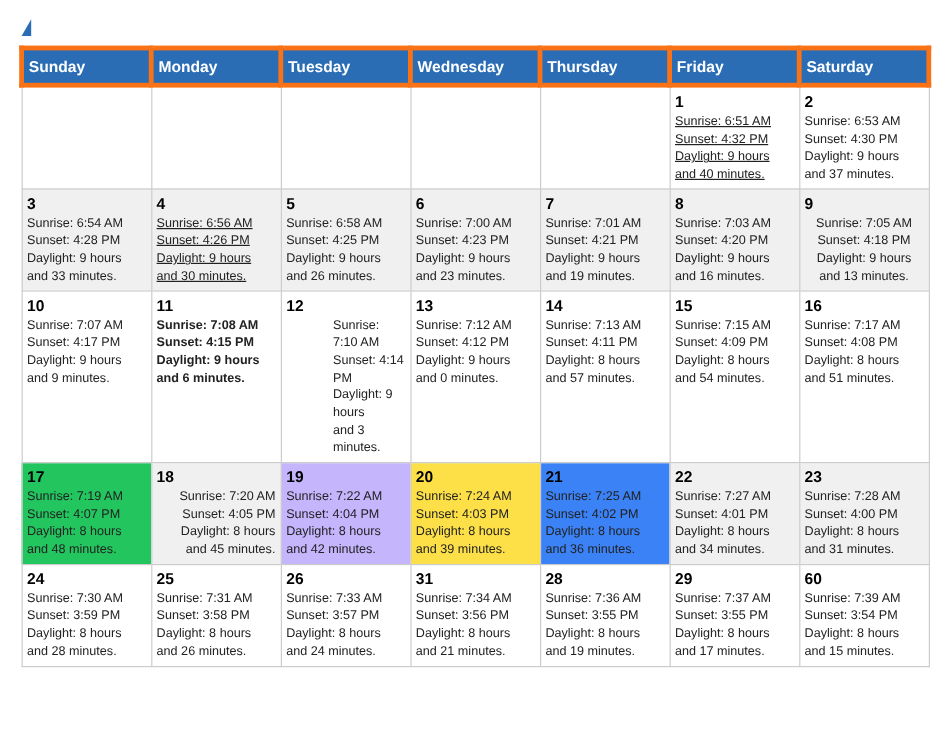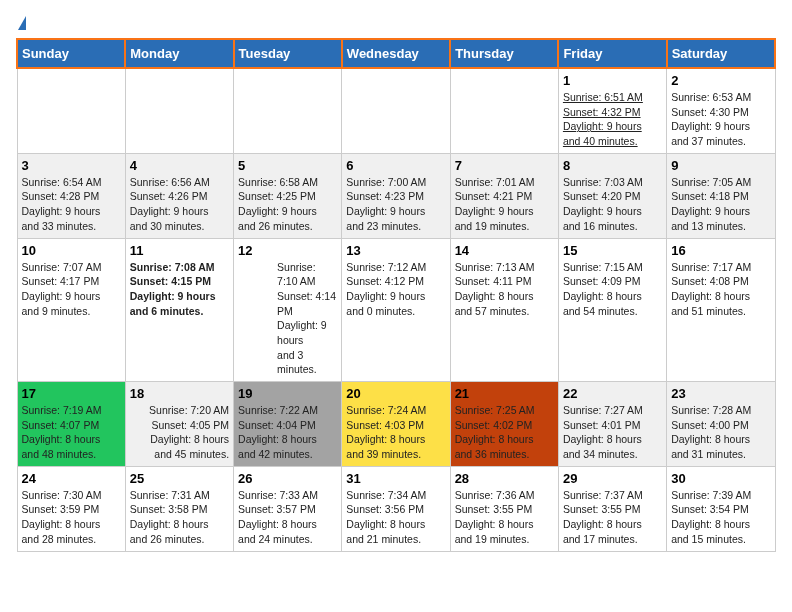--- a/index.html
+++ b/index.html
@@ -56,21 +56,21 @@
       border-collapse: collapse;
       font-size: 11px;
     }
     .calendar th {
       background: #2a6db5;
       color: #fff;
       padding: 6px 4px;
       text-align: left;
       font-size: 13px;
       font-weight: bold;
-      border: 2px solid #f97316;
+      border: 4px solid #f97316;
     }
     .calendar td {
       border: 1px solid #ccc;
       vertical-align: top;
       padding: 4px;
       width: calc(100% / 7);
       min-height: 80px;
       background: #fff;
     }
     .calendar tr:nth-child(even) td {
@@ -145,21 +145,21 @@
       <tr>
         <td style="background: rgb(240, 240, 240);">
           <span class="day-number">3</span>
           <div class="day-info" style="white-space: pre-line;">Sunrise: 6:54 AM
 Sunset: 4:28 PM
 Daylight: 9 hours
 and 33 minutes.</div>
         </td>
         <td style="background: rgb(240, 240, 240);">
           <span class="day-number">4</span>
-          <div class="day-info" style="white-space: pre-line;">Sunrise: 6:56 AM
+          <div class="day-info" style="white-space: pre-line; text-decoration: underline;">Sunrise: 6:56 AM
 Sunset: 4:26 PM
 Daylight: 9 hours
 and 30 minutes.</div>
         </td>
         <td style="background: rgb(240, 240, 240);">
           <span class="day-number">5</span>
           <div class="day-info" style="white-space: pre-line;">Sunrise: 6:58 AM
 Sunset: 4:25 PM
 Daylight: 9 hours
 and 26 minutes.</div>
@@ -180,21 +180,21 @@
         </td>
         <td style="background: rgb(240, 240, 240);">
           <span class="day-number">8</span>
           <div class="day-info" style="white-space: pre-line;">Sunrise: 7:03 AM
 Sunset: 4:20 PM
 Daylight: 9 hours
 and 16 minutes.</div>
         </td>
         <td style="background: rgb(240, 240, 240);">
           <span class="day-number">9</span>
-          <div class="day-info" style="white-space: pre-line;">Sunrise: 7:05 AM
+          <div class="day-info" style="white-space: pre-line; text-align: center;">Sunrise: 7:05 AM
 Sunset: 4:18 PM
 Daylight: 9 hours
 and 13 minutes.</div>
         </td>
       </tr>
       <tr>
         <td>
           <span class="day-number">10</span>
           <div class="day-info" style="white-space: pre-line;">Sunrise: 7:07 AM
 Sunset: 4:17 PM
@@ -252,35 +252,35 @@
 Daylight: 8 hours
 and 48 minutes.</div>
         </td>
         <td style="background: rgb(240, 240, 240);">
           <span class="day-number">18</span>
           <div class="day-info" style="white-space: pre-line; text-align: right;">Sunrise: 7:20 AM
 Sunset: 4:05 PM
 Daylight: 8 hours
 and 45 minutes.</div>
         </td>
-        <td style="background: #a3a3a3;">
+        <td style="background: #c4b5fd;">
           <span class="day-number">19</span>
           <div class="day-info" style="white-space: pre-line;">Sunrise: 7:22 AM
 Sunset: 4:04 PM
 Daylight: 8 hours
 and 42 minutes.</div>
         </td>
         <td style="background: #fde047;">
           <span class="day-number">20</span>
           <div class="day-info" style="white-space: pre-line;">Sunrise: 7:24 AM
 Sunset: 4:03 PM
 Daylight: 8 hours
 and 39 minutes.</div>
         </td>
-        <td style="background: #c2410c;">
+        <td style="background: #3b82f6;">
           <span class="day-number">21</span>
           <div class="day-info" style="white-space: pre-line;">Sunrise: 7:25 AM
 Sunset: 4:02 PM
 Daylight: 8 hours
 and 36 minutes.</div>
         </td>
         <td style="background: rgb(240, 240, 240);">
           <span class="day-number">22</span>
           <div class="day-info" style="white-space: pre-line;">Sunrise: 7:27 AM
 Sunset: 4:01 PM
@@ -332,21 +332,21 @@
 and 19 minutes.</div>
         </td>
         <td>
           <span class="day-number">29</span>
           <div class="day-info" style="white-space: pre-line;">Sunrise: 7:37 AM
 Sunset: 3:55 PM
 Daylight: 8 hours
 and 17 minutes.</div>
         </td>
         <td>
-          <span class="day-number">30</span>
+          <span class="day-number">60</span>
           <div class="day-info" style="white-space: pre-line;">Sunrise: 7:39 AM
 Sunset: 3:54 PM
 Daylight: 8 hours
 and 15 minutes.</div>
         </td>
       </tr>
     </tbody>
 </table>
 
 </body></html>

